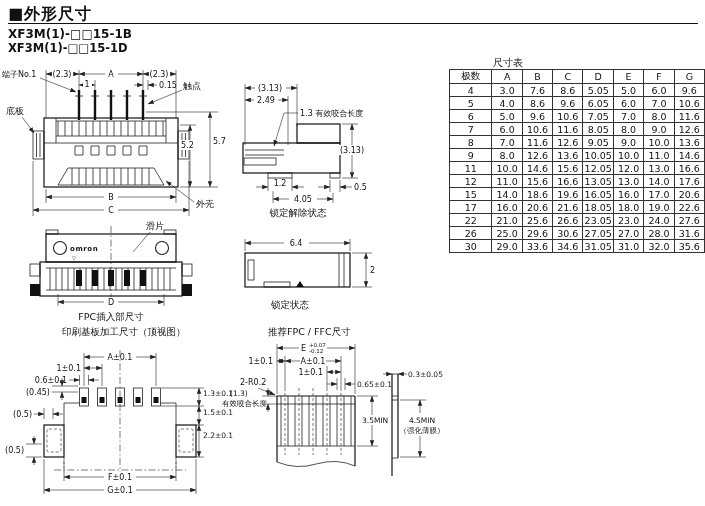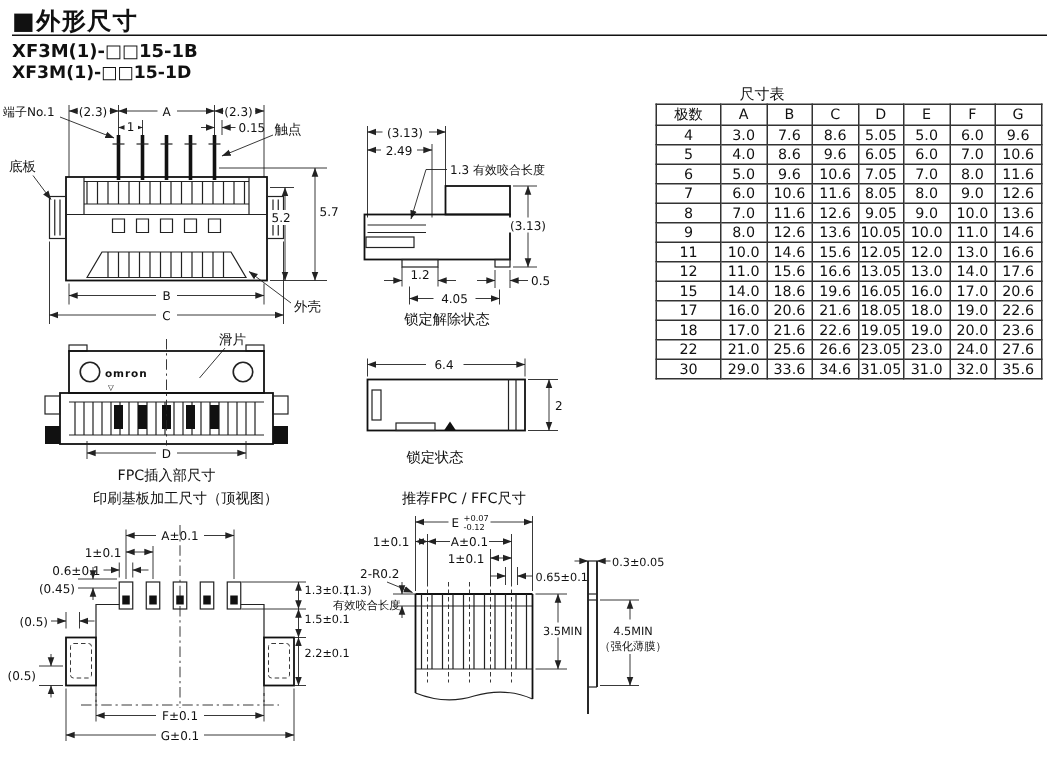--- a/index.html
+++ b/index.html
@@ -4,21 +4,21 @@
 <style>
   html,body{margin:0;padding:0;}
   body{width:705px;height:506px;position:relative;background:#fff;overflow:hidden;
        font-family:"DejaVu Sans","Liberation Sans",sans-serif;color:#111;}
   .abs{position:absolute;}
   #title{left:8px;top:4px;font-size:16px;font-weight:bold;letter-spacing:1px;}
   #rule{left:8px;top:23px;width:690px;border-top:1.6px solid #111;height:0;}
   #model1{left:8px;top:27px;font-size:12px;font-weight:bold;text-align:center;}
   #model2{left:8px;top:41px;font-size:11.5px;font-weight:bold;}
   #tbl-title{left:449px;top:56px;font-size:10px;margin-left:44px;}
-  #tbl-wrap{left:437px;top:69px;}
+  #tbl-wrap{left:449px;top:69px;}
   table{border-collapse:collapse;table-layout:fixed;font-size:9.5px;}
   th,td{border:1px solid #333;text-align:center;padding:0;height:12px;font-weight:normal;
         font-family:"DejaVu Sans","Liberation Sans",sans-serif;}
   svg{position:absolute;left:0;top:0;}
   .ln{stroke:#222;stroke-width:0.8;fill:none;}
   .bd{stroke:#111;stroke-width:1.2;fill:none;}
   .dim{stroke:#222;stroke-width:0.6;fill:none;}
   .ct{stroke:#222;stroke-width:0.6;fill:none;stroke-dasharray:7 2.5 1.5 2.5;}
   .dsh{stroke:#222;stroke-width:0.6;fill:none;stroke-dasharray:3 2;}
   .fill{fill:#111;stroke:none;}
@@ -489,40 +489,40 @@
           <td>17</td>
           <td>16.0</td>
           <td>20.6</td>
           <td>21.6</td>
           <td>18.05</td>
           <td>18.0</td>
           <td>19.0</td>
           <td>22.6</td>
         </tr>
         <tr>
-          <td>18</td>
-          <td>17.0</td>
-          <td>21.6</td>
-          <td>22.6</td>
-          <td>19.05</td>
-          <td>19.0</td>
-          <td>20.0</td>
-          <td>23.6</td>
-        </tr>
-        <tr>
           <td>22</td>
           <td>21.0</td>
           <td>25.6</td>
           <td>26.6</td>
           <td>23.05</td>
           <td>23.0</td>
           <td>24.0</td>
           <td>27.6</td>
         </tr>
         <tr>
+          <td>26</td>
+          <td>25.0</td>
+          <td>29.6</td>
+          <td>30.6</td>
+          <td>27.05</td>
+          <td>27.0</td>
+          <td>28.0</td>
+          <td>31.6</td>
+        </tr>
+        <tr>
           <td>30</td>
           <td>29.0</td>
           <td>33.6</td>
           <td>34.6</td>
           <td>31.05</td>
           <td>31.0</td>
           <td>32.0</td>
           <td>35.6</td>
         </tr>
       </tbody>

